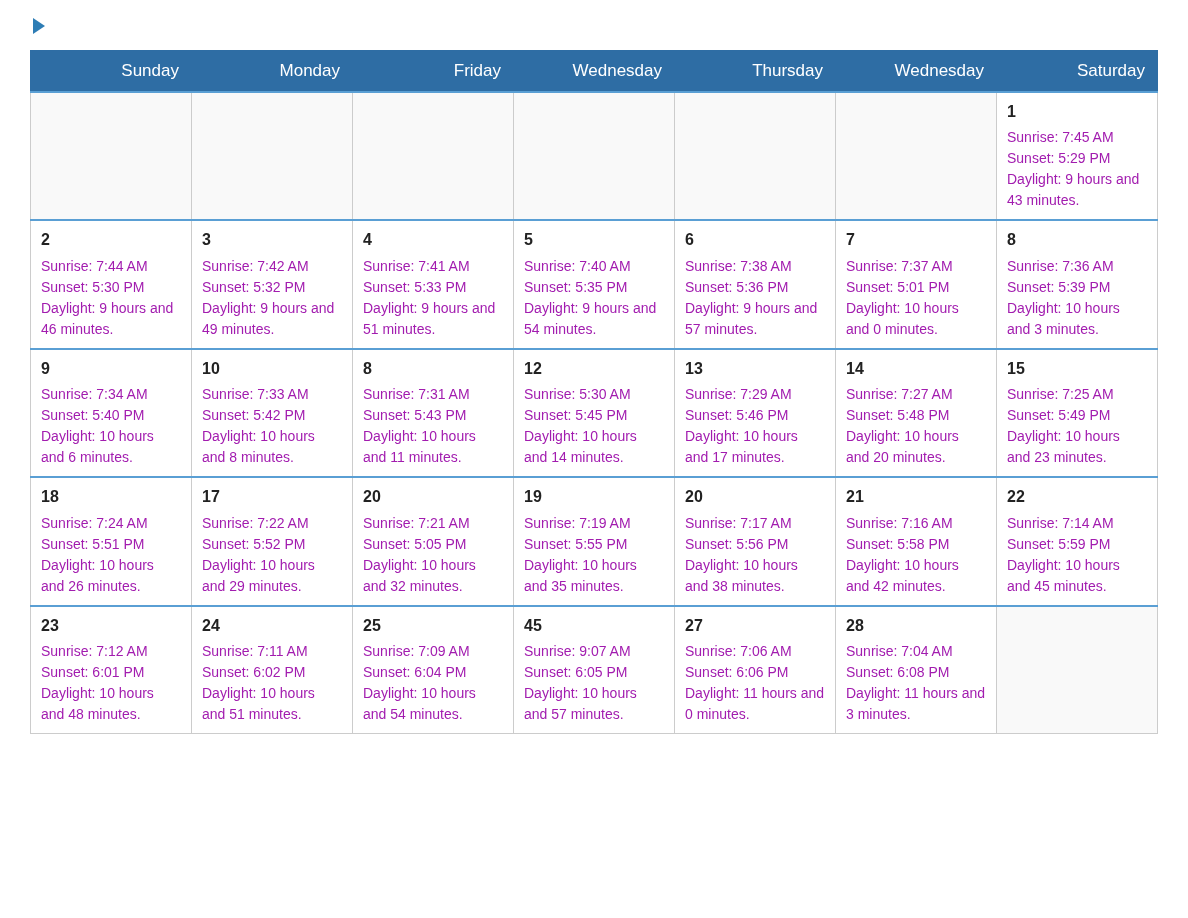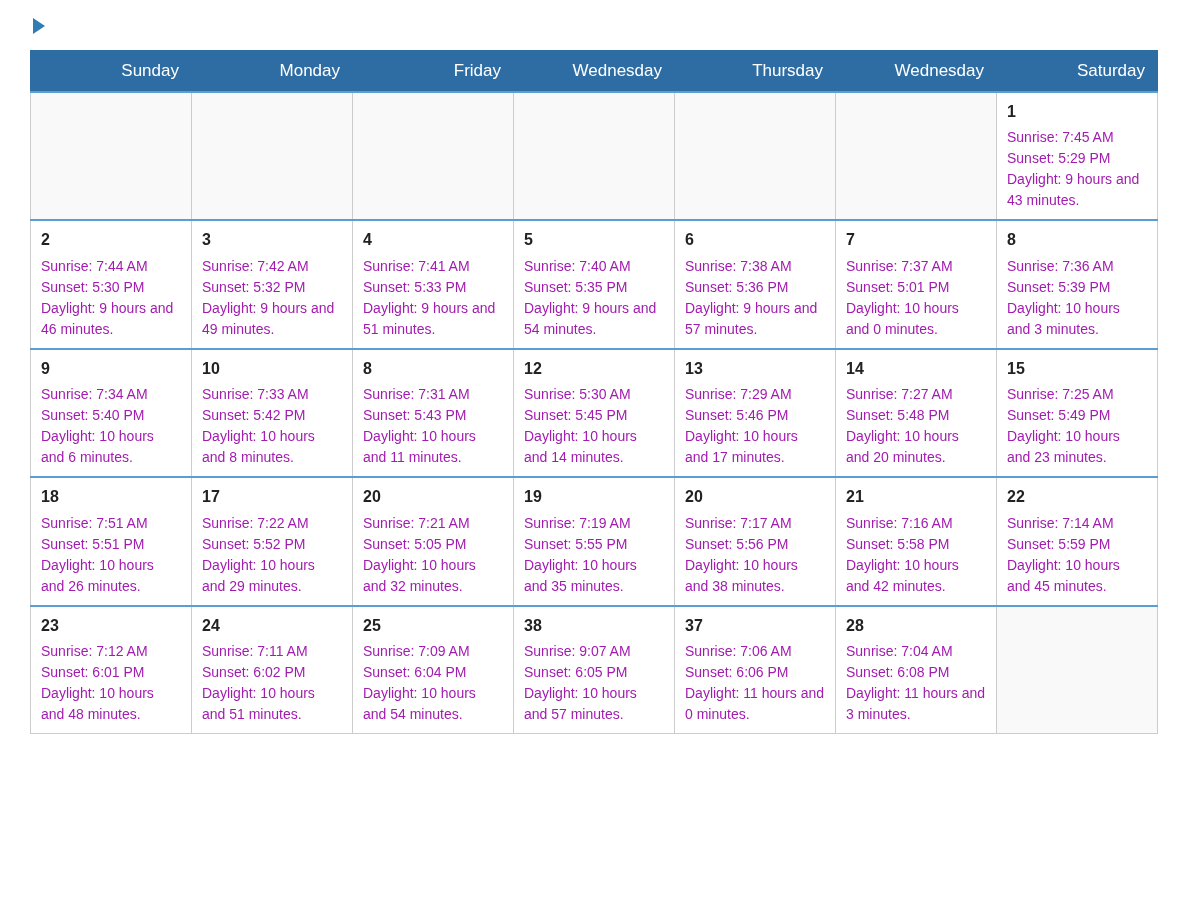--- a/index.html
+++ b/index.html
@@ -229,21 +229,21 @@
         <td>
           <span class="day-number">15</span>
           <div class="day-info">Sunrise: 7:25 AM
 Sunset: 5:49 PM
 Daylight: 10 hours and 23 minutes.</div>
         </td>
       </tr>
       <tr>
         <td>
           <span class="day-number">18</span>
-          <div class="day-info">Sunrise: 7:51 AM
+          <div class="day-info">Sunrise: 7:24 AM
 Sunset: 5:51 PM
 Daylight: 10 hours and 26 minutes.</div>
         </td>
         <td>
           <span class="day-number">17</span>
           <div class="day-info">Sunrise: 7:22 AM
 Sunset: 5:52 PM
 Daylight: 10 hours and 29 minutes.</div>
         </td>
         <td>
@@ -290,27 +290,27 @@
 Sunset: 6:02 PM
 Daylight: 10 hours and 51 minutes.</div>
         </td>
         <td>
           <span class="day-number">25</span>
           <div class="day-info">Sunrise: 7:09 AM
 Sunset: 6:04 PM
 Daylight: 10 hours and 54 minutes.</div>
         </td>
         <td>
-          <span class="day-number">38</span>
+          <span class="day-number">45</span>
           <div class="day-info">Sunrise: 9:07 AM
 Sunset: 6:05 PM
 Daylight: 10 hours and 57 minutes.</div>
         </td>
         <td>
-          <span class="day-number">37</span>
+          <span class="day-number">27</span>
           <div class="day-info">Sunrise: 7:06 AM
 Sunset: 6:06 PM
 Daylight: 11 hours and 0 minutes.</div>
         </td>
         <td>
           <span class="day-number">28</span>
           <div class="day-info">Sunrise: 7:04 AM
 Sunset: 6:08 PM
 Daylight: 11 hours and 3 minutes.</div>
         </td>

